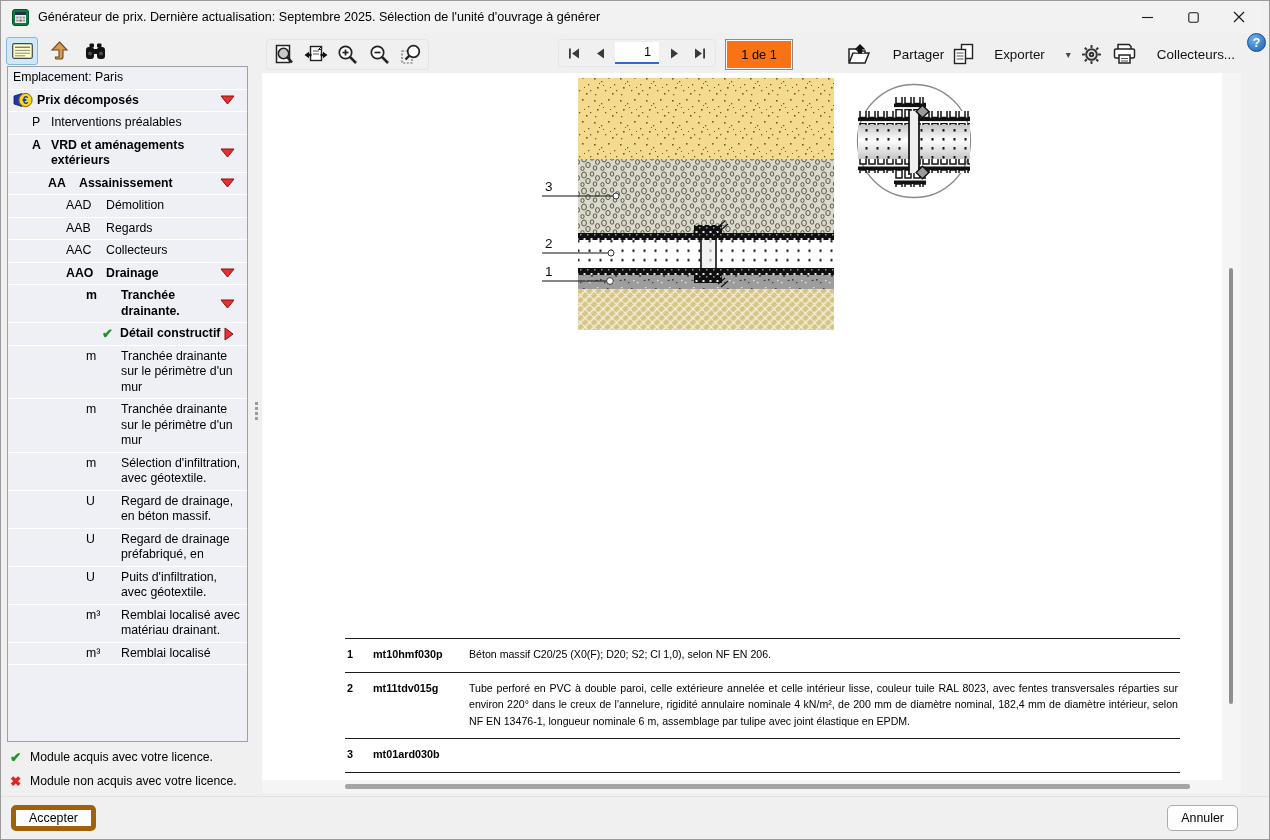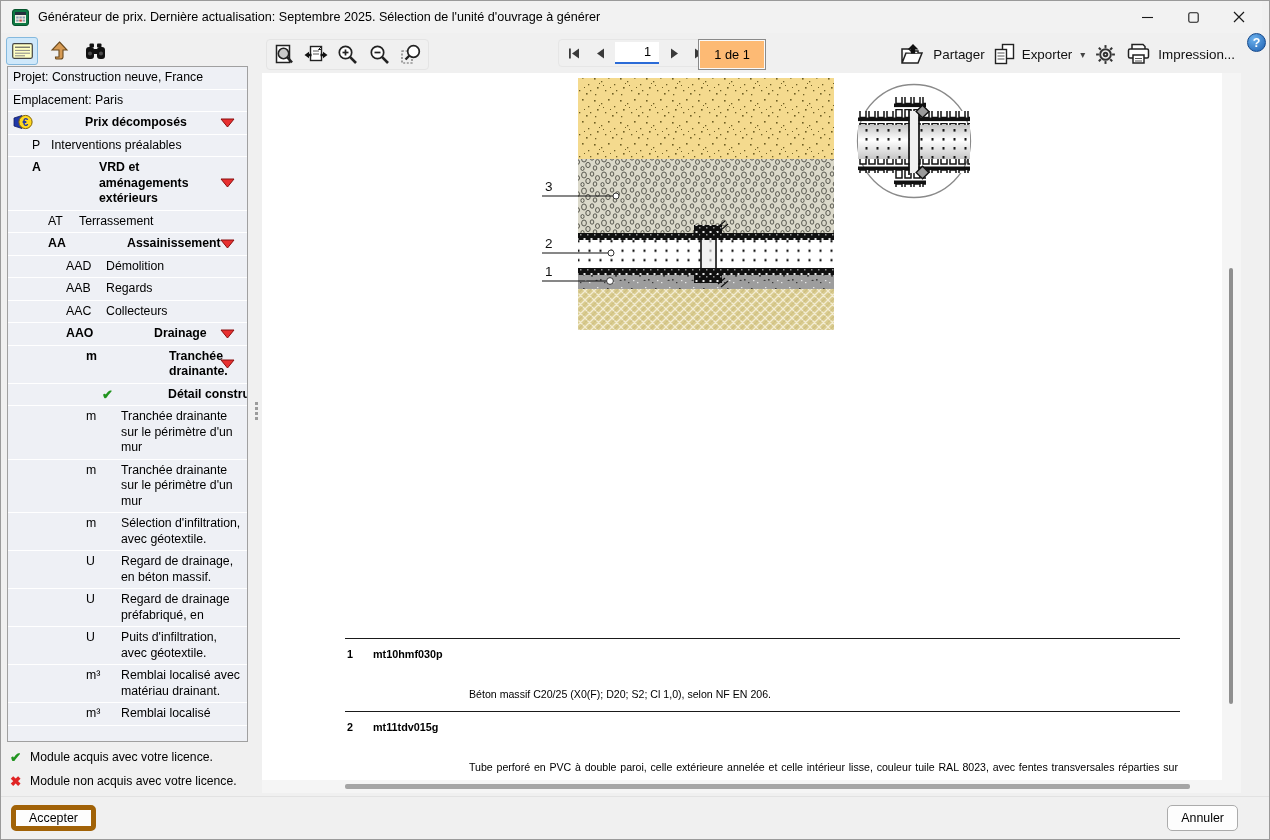--- a/index.html
+++ b/index.html
@@ -21,59 +21,59 @@
   .tree{position:absolute;left:7px;top:66px;width:241px;height:676px;background:#eef0f5;border:1px solid #a0a0a0;overflow:hidden;box-sizing:border-box;}
   .trow{position:relative;display:flex;align-items:flex-start;padding:3px 4px 3px 5px;border-bottom:1px solid #ffffff;font-size:12.3px;line-height:15.5px;color:#000;}
   .tcode{flex:0 0 auto;}
   .tlabel{flex:1 1 auto;padding-right:2px;}
   .lvl1{padding-left:24px}.lvl1 .tcode{width:19px}
   .lvl2{padding-left:40px}.lvl2 .tcode{width:31px}
   .lvl3{padding-left:58px}.lvl3 .tcode{width:40px}
   .lvl4{padding-left:78px}.lvl4 .tcode{width:35px}
   .lvl5{padding-left:94px}
   .sec{font-weight:bold;}
-  .sec .tlabel{padding-right:22px;margin-left:48px;}
+  .sec .tlabel{padding-right:22px;}
   .arr-dn{position:absolute;right:12px;top:50%;transform:translateY(-50%);line-height:0;}
   .arr-inline{margin-left:4px;line-height:0;align-self:center;}
   .euro-ic{width:20px;margin:-1px 4px 0 0;flex:0 0 auto;line-height:0;}
   .chk{color:#21941f;font-weight:bold;font-size:13px;width:18px;flex:0 0 auto;}
 
   .legend{position:absolute;left:10px;top:745px;font-size:12.2px;color:#000;}
   .legend-item{display:flex;align-items:center;height:24px;}
   .lg-glyph{width:20px;font-weight:bold;font-size:13.5px;}
   .lg-glyph.g{color:#21941f;} .lg-glyph.r{color:#e02424;}
 
   .splitter{position:absolute;left:254px;top:402px;width:4px;height:22px;display:flex;flex-direction:column;gap:2px;align-items:center;}
   .splitter i{width:3px;height:3px;background:#9b9b9b;display:block;}
 
   
   .vtoolbar{position:absolute;left:258px;top:36px;right:1px;height:36px;background:#f0f0f0;}
   .zoomgroup{position:absolute;left:8px;top:3px;display:flex;gap:5px;border:1px solid #e4e4e4;border-radius:4px;padding:1px 3px;}
   .tb-ic{width:27px;height:27px;display:flex;align-items:center;justify-content:center;}
   .navgroup{position:absolute;left:300px;top:3px;display:flex;align-items:center;gap:4px;border:1px solid #e6e6e6;border-radius:4px;padding:1px 4px;height:28px;box-sizing:border-box;}
   .nav-btn{width:22px;height:24px;display:flex;align-items:center;justify-content:center;}
   .page-input{width:44px;height:22px;background:#fff;border-bottom:2px solid #2b6bd7;font-size:12.8px;text-align:right;padding:2px 8px 0 2px;box-sizing:border-box;color:#000;}
-  .page-count{position:absolute;left:440px;top:3px;width:66px;height:29px;border:1px solid #8a8a8a;box-shadow:inset 0 0 0 1px #fafafa;background:#fdba74;display:flex;align-items:center;justify-content:center;font-size:12.8px;}
+  .page-count{position:absolute;left:467px;top:3px;width:66px;height:29px;border:1px solid #8a8a8a;box-shadow:inset 0 0 0 1px #fafafa;background:#f97316;display:flex;align-items:center;justify-content:center;font-size:12.8px;}
   .rightgroup{position:absolute;right:34px;top:3px;height:30px;display:flex;align-items:center;gap:9px;font-size:13.4px;color:#111;}
-  .rg-item{display:flex;align-items:center;gap:7px;}
+  .rg-item{display:flex;align-items:center;gap:20px;}
   .caret{font-size:10px;color:#444;margin-left:1px;}
   .help-btn{position:absolute;right:4px;top:33px;width:19px;height:19px;border-radius:50%;background:radial-gradient(circle at 35% 30%,#6cb2ee,#1d5fb0);color:#fff;font-size:12.5px;font-weight:bold;display:flex;align-items:center;justify-content:center;border:1px solid #14498c;box-sizing:border-box;}
 
   
   .page{position:absolute;left:262px;top:73px;width:960px;height:707px;background:#ffffff;overflow:hidden;}
   .vscroll{position:absolute;left:1222px;top:73px;width:19px;height:707px;background:#f5f5f5;}
   .vscroll .thumb{position:absolute;left:7px;top:195px;width:4px;height:436px;background:#8f8f8f;border-radius:2px;}
   .hscroll{position:absolute;left:262px;top:780px;width:979px;height:13px;background:#f5f5f5;}
   .hscroll .thumb{position:absolute;left:83px;top:4px;width:845px;height:5px;background:#a5a5a5;border-radius:2px;}
 
   .mat-table{position:absolute;left:83px;top:565px;width:835px;font-size:10.6px;color:#000;}
   .mat-row{display:grid;grid-template-columns:26px 96px 1fr;border-top:1.6px solid #1a1a1a;padding:7px 0 9px 2px;line-height:1.55;}
   .mat-table .last{border-bottom:1.6px solid #1a1a1a;}
   .m-num,.m-code{font-weight:bold;font-size:10.8px;}
-  .m-desc{text-align:justify;padding-right:2px;margin-top:40px;}
+  .m-desc{text-align:justify;padding-right:2px;}
 
   
   .footer{position:absolute;left:1px;right:1px;bottom:1px;height:42px;background:#f0f0f0;border-top:1px solid #e2e2e2;}
   .btn{position:absolute;top:8px;height:26px;background:#fdfdfd;border-radius:5px;font-size:12.4px;color:#000;display:flex;align-items:center;justify-content:center;padding:0 13px;box-sizing:border-box;}
   .btn-accept{left:10px;border:5px solid #a16207;}
   .btn-cancel{right:31px;border:1px solid #ababab;}
 </style>
 </head>
 <body>
 
@@ -135,23 +135,20 @@
         <rect x="8.5" y="6" width="4" height="5" fill="#111"></rect>
         <circle cx="5" cy="10.5" r="2" fill="#fff" opacity="0.25"></circle>
         <circle cx="16" cy="10.5" r="2" fill="#fff" opacity="0.25"></circle>
       </svg>
     </div>
   </div>
 
   <div class="tree">
 
     <div class="trow lvl0">
-      <span class="tlabel">Projet: Construction neuve, France</span>
-    </div>
-    <div class="trow lvl0">
       <span class="tlabel">Emplacement: Paris</span>
     </div>
 
     <div class="trow lvl0 sec">
       <span class="euro-ic">
         <svg width="20" height="16" viewBox="0 0 20 16">
           <path d="M1 4 L9 1.5 V14.5 L1 12 Z" fill="#2038a8" stroke="#101c60" stroke-width="0.8"></path>
           <circle cx="12.5" cy="8" r="6.6" fill="#ffd820" stroke="#806000" stroke-width="1"></circle>
           <text x="12.5" y="11.6" font-size="10.5" font-weight="bold" fill="#2038a8" text-anchor="middle">€</text>
         </svg>
@@ -172,24 +169,20 @@
     <div class="trow lvl1 sec">
       <span class="tcode">A</span>
       <span class="tlabel">VRD et aménagements extérieurs</span>
       <span class="arr-dn">
         <svg width="15" height="10" viewBox="0 0 15 10">
             <path d="M1 1 H14 L7.5 9 Z" fill="#e83030" stroke="#8a0f0f" stroke-width="1"></path>
           </svg>
       </span>
     </div>
 
-    <div class="trow lvl2">
-      <span class="tcode">AT</span>
-      <span class="tlabel">Terrassement</span>
-    </div>
 
     <div class="trow lvl2 sec">
       <span class="tcode">AA</span>
       <span class="tlabel">Assainissement</span>
       <span class="arr-dn">
         <svg width="15" height="10" viewBox="0 0 15 10">
             <path d="M1 1 H14 L7.5 9 Z" fill="#e83030" stroke="#8a0f0f" stroke-width="1"></path>
           </svg>
       </span>
     </div>
@@ -398,21 +391,21 @@
         </svg>
       </div>
       <div class="rg-item">
         <svg width="25" height="22" viewBox="0 0 25 22">
           <path d="M6 6 V1.5 H17 L19 3.5 V6" fill="#fff" stroke="#222" stroke-width="1.5"></path>
           <rect x="2.5" y="6" width="20" height="9" rx="1.5" fill="#fff" stroke="#222" stroke-width="1.5"></rect>
           <rect x="7" y="12" width="11" height="8" fill="#fff" stroke="#222" stroke-width="1.5"></rect>
           <line x1="9" y1="15.5" x2="16" y2="15.5" stroke="#555" stroke-width="1"></line>
           <line x1="9" y1="18" x2="16" y2="18" stroke="#555" stroke-width="1"></line>
         </svg>
-        <span>Impression...</span>
+        <span>Collecteurs...</span>
       </div>
     </div>
   </div>
 
   <div class="help-btn">?</div>
 
   <div class="page">
 
     <svg style="position:absolute;left:278px;top:2px;" width="300" height="258" viewBox="0 0 300 258">
       <defs>

